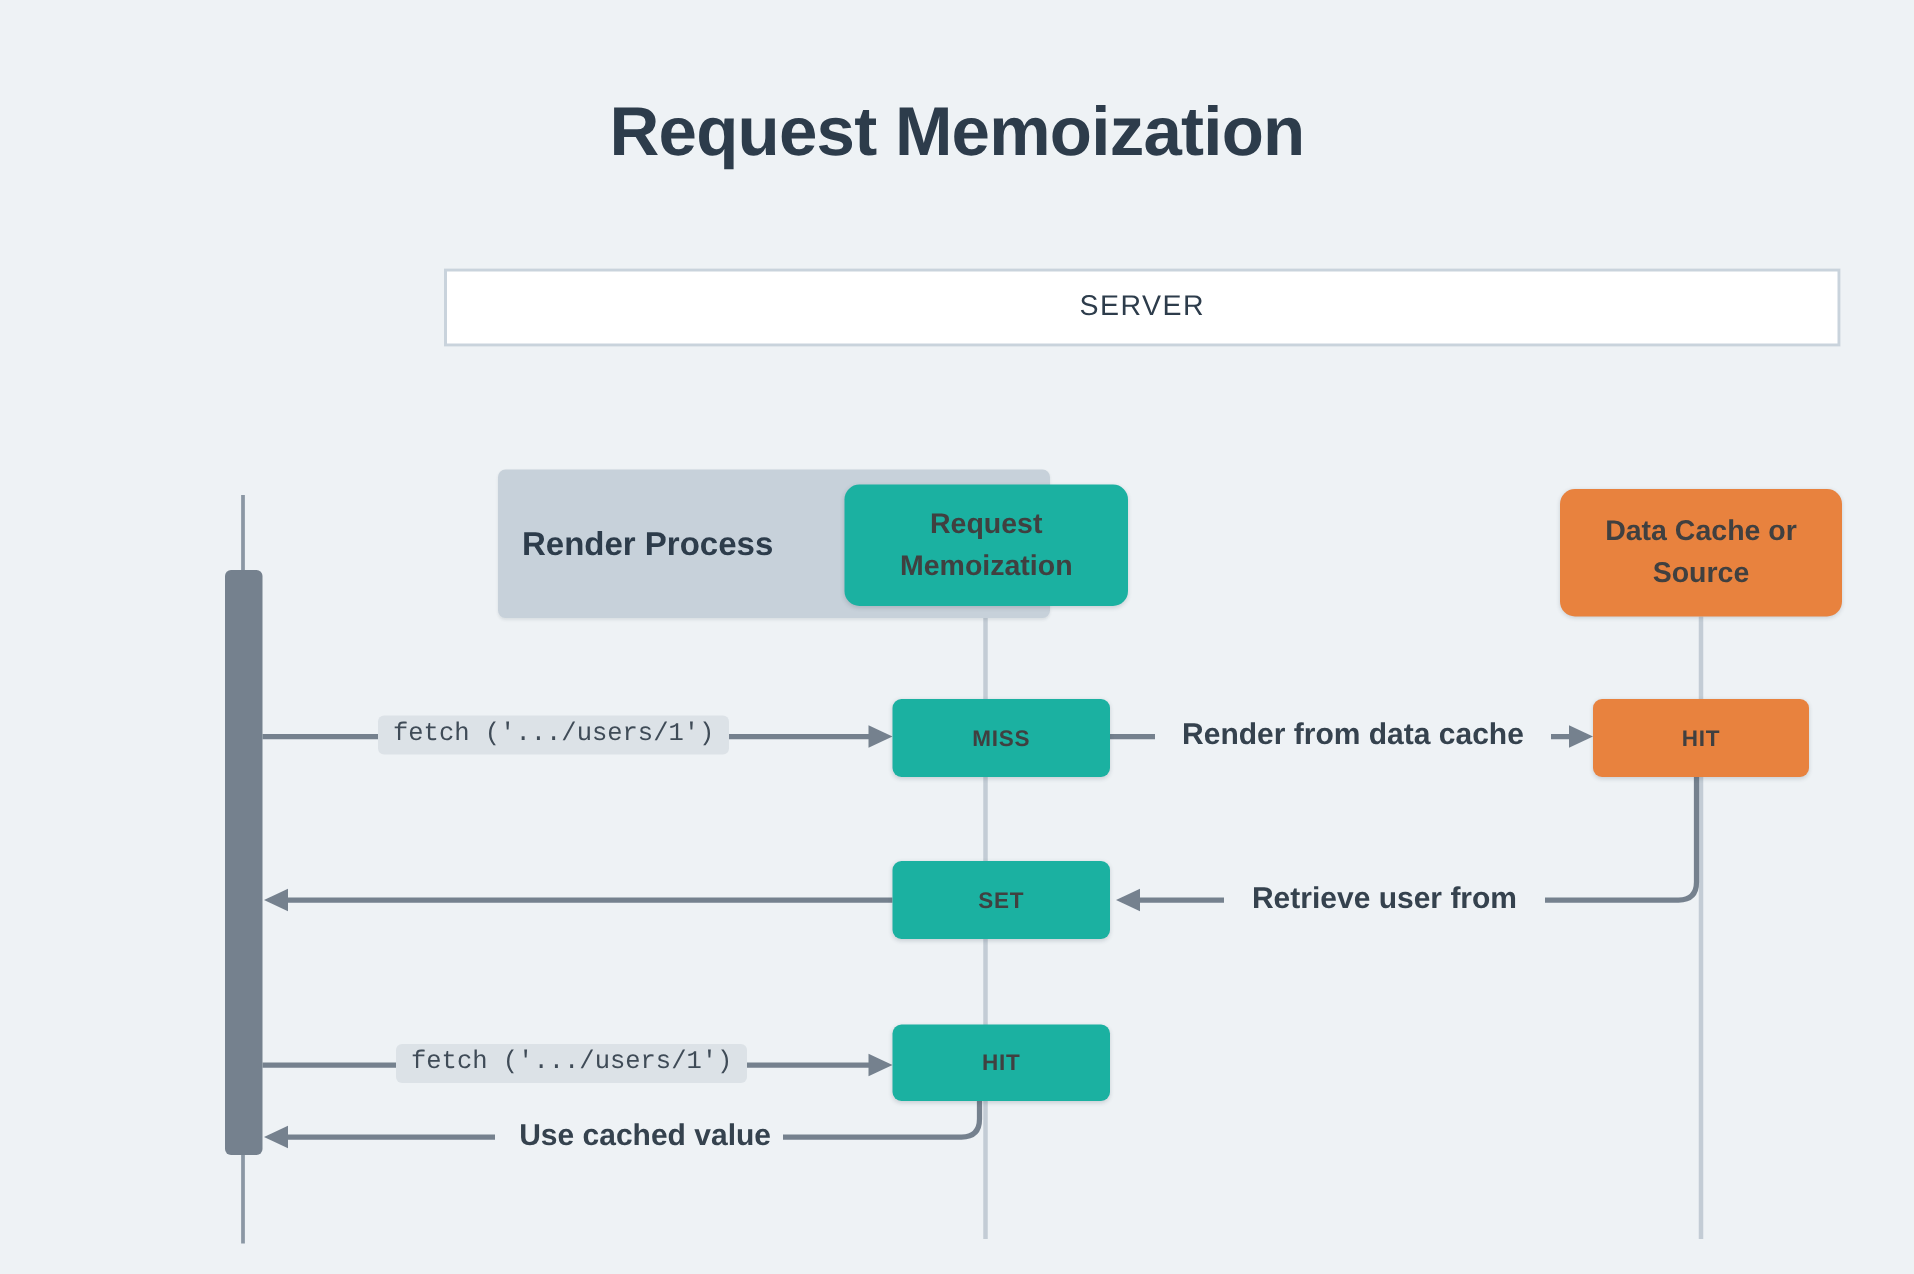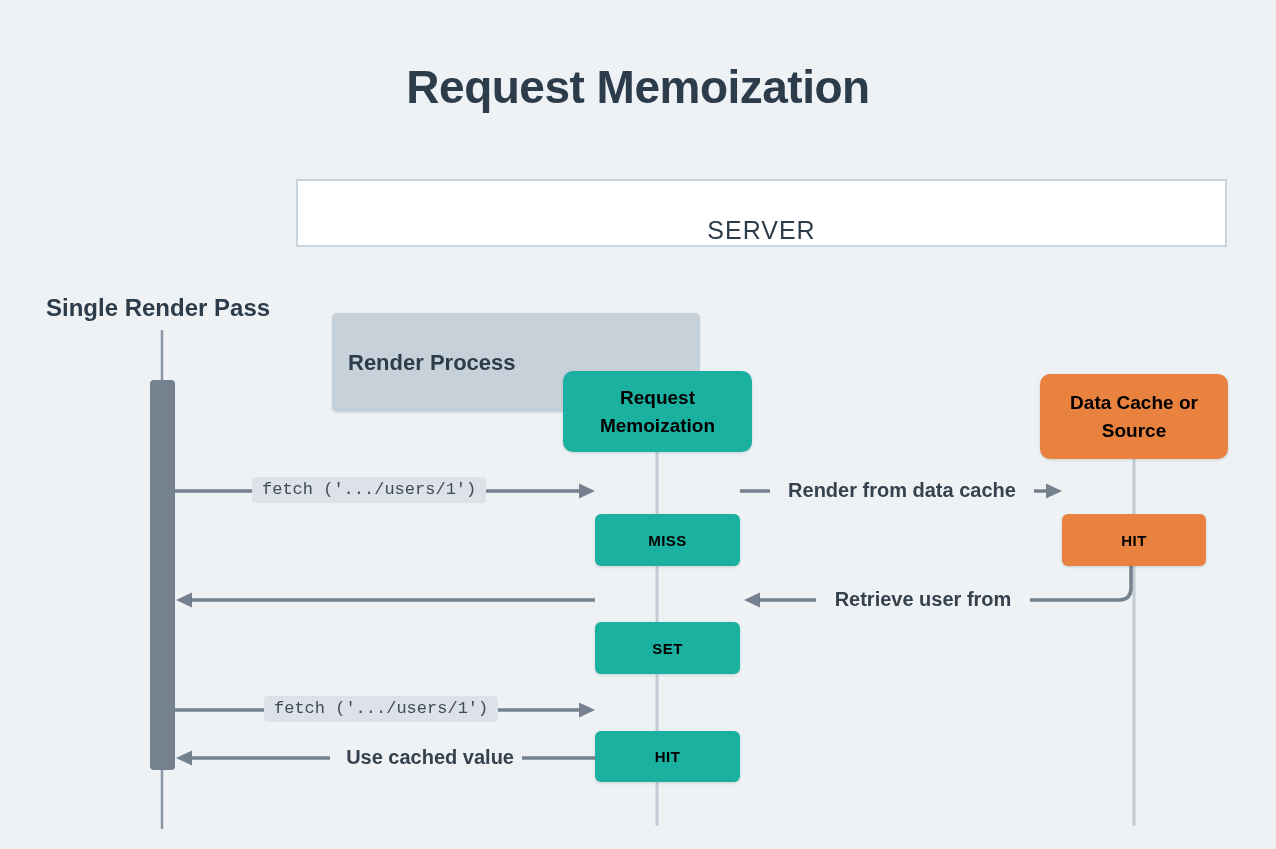--- a/index.html
+++ b/index.html
@@ -8,29 +8,29 @@
     --code-bg:#dce2e7; --code-ink:#3f4b57; --server-border:#c9d3dc; --server-bg:#ffffff;
   }
   *{margin:0;padding:0;box-sizing:border-box;}
   html,body{background:var(--page-bg);}
   body{font-family:"Liberation Sans","DejaVu Sans",sans-serif;color:var(--ink);}
   .canvas{position:relative;width:1276px;height:849px;background:var(--page-bg);overflow:hidden;}
   .abs{position:absolute;}
   svg.wires{position:absolute;left:0;top:0;z-index:1;}
   .title{left:0;right:0;top:60px;text-align:center;font-size:46px;font-weight:800;
          letter-spacing:-0.5px;color:var(--ink);z-index:3;}
-  .server{left:296px;top:179px;width:931px;height:68px;background:var(--server-bg);
-          border:2px solid var(--server-border);display:flex;align-items:flex-end;justify-content:center;
-          font-size:25px;font-weight:500;letter-spacing:1px;z-index:3;}
+  .server{left:296px;top:179px;width:931px;height:52px;background:var(--server-bg);
+          border:2px solid var(--server-border);display:flex;align-items:center;justify-content:center;
+          font-size:19px;font-weight:500;letter-spacing:1px;z-index:3;}
   .lane-label{left:46px;top:294px;font-size:24px;font-weight:600;z-index:3;}
   .panel{left:332px;top:313px;width:368px;height:99px;background:var(--panel);border-radius:5px;
          display:flex;align-items:center;z-index:2;box-shadow:0 1px 2px rgba(40,55,70,.10);}
   .panel .panel-label{padding-left:16px;font-size:22px;font-weight:600;}
-  .node{display:flex;align-items:center;justify-content:center;color:#000000;font-weight:700;
-        z-index:3;box-shadow:0 1px 3px rgba(40,55,70,.18);text-align:center;margin-top:48px;}
+  .node{display:flex;align-items:center;justify-content:center;color:#404040;font-weight:700;
+        z-index:3;box-shadow:0 1px 3px rgba(40,55,70,.18);text-align:center;}
   .teal{background:var(--teal);}
   .orange{background:var(--orange);}
   .node.big{border-radius:10px;font-size:19px;line-height:1.45;white-space:pre-line;}
   .node.small{border-radius:6px;font-size:15px;letter-spacing:.5px;}
   .req-memo{left:563px;top:323px;width:189px;height:81px;}
   .data-cache{left:1040px;top:326px;width:188px;height:85px;}
   .miss{left:595px;top:466px;width:145px;height:52px;}
   .hit-dc{left:1062px;top:466px;width:144px;height:52px;}
   .set{left:595px;top:574px;width:145px;height:52px;}
   .hit-memo{left:595px;top:683px;width:145px;height:51px;}
@@ -77,21 +77,20 @@
     <path d="M653 733 L653 746 Q653 758 641 758 L190 758" fill="none" stroke="var(--slate)" stroke-width="3.5" stroke-linecap="round"></path>
     <polygon points="176,758 192,750.5 192,765.5" fill="var(--slate)"></polygon>
   </svg>
 
   <div class="abs title">Request Memoization</div>
 
   <div class="abs server">
     <span>SERVER</span>
   </div>
 
-  <div class="abs lane-label">Single Render Pass</div>
 
   <div class="abs bar"></div>
 
   <div class="abs panel">
     <span class="panel-label">Render Process</span>
   </div>
 
   <div class="abs node big teal req-memo">Request
 Memoization</div>
 

